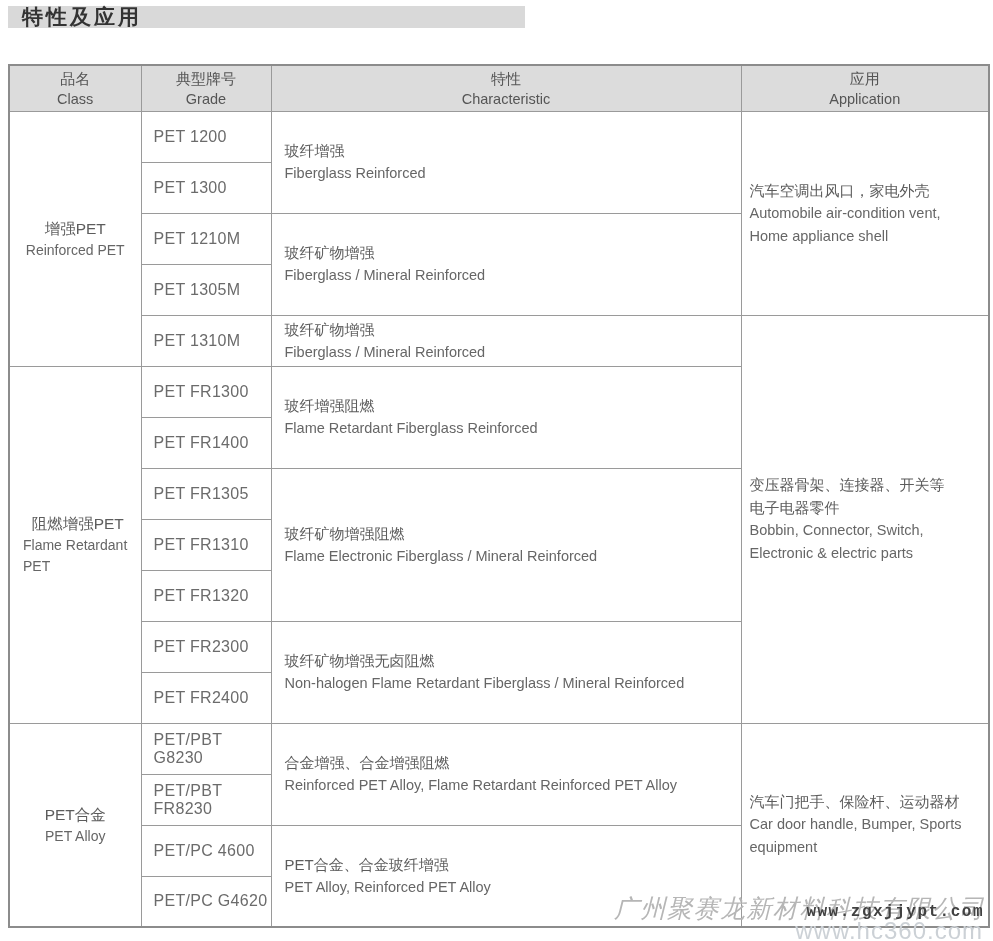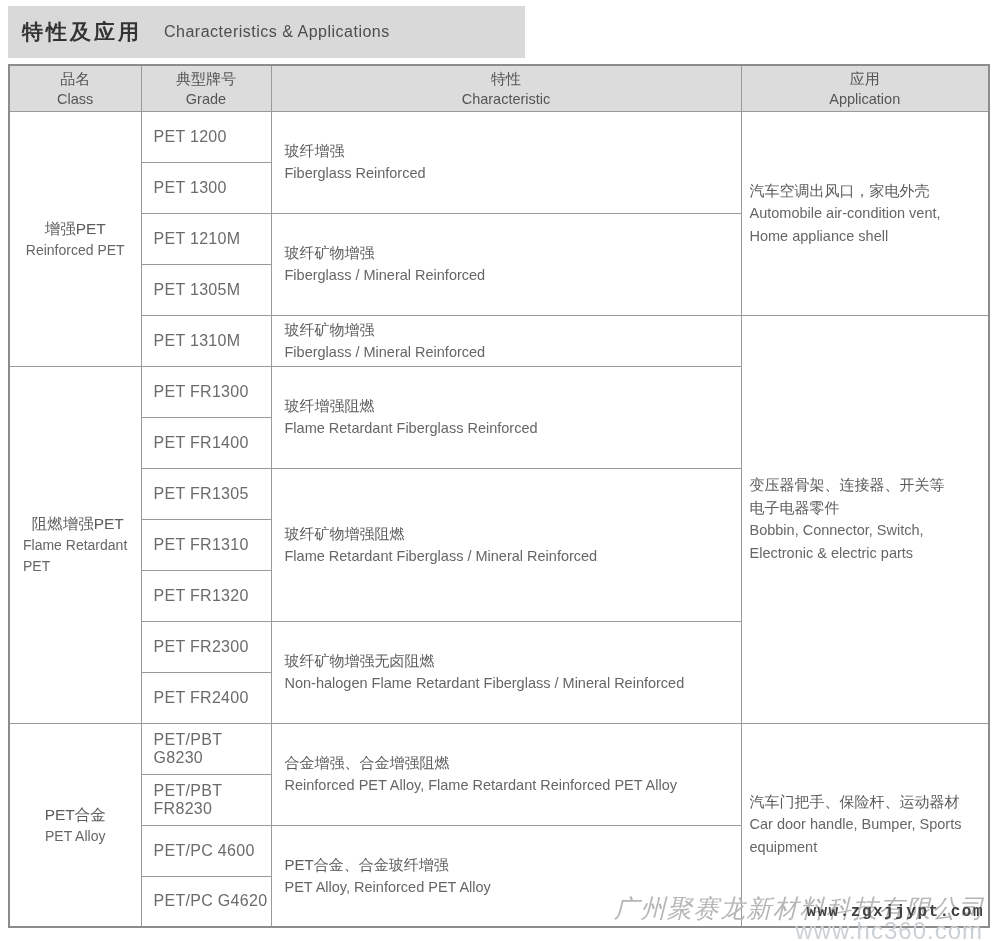--- a/index.html
+++ b/index.html
@@ -7,21 +7,21 @@
     background: #ffffff;
     width: 993px; height: 941px;
     overflow: hidden;
     font-family: "Liberation Sans", "DejaVu Sans", sans-serif;
   }
   .page { position: relative; width: 993px; height: 941px; background: #fff; }
 
   
   .title-bar {
     position: absolute; left: 8px; top: 6px;
-    width: 517px; height: 52px;
+    width: 517px; height: 22px;
     background: #d9d9d9;
     display: flex; align-items: center;
     padding-left: 14px; box-sizing: border-box;
   }
   .title-zh { font-size: 21px; font-weight: bold; color: #333333; letter-spacing: 3px; }
   .title-en { font-size: 16px; color: #4d4d4d; margin-left: 22px; letter-spacing: 0.5px; }
 
   
   table.spec-table {
     position: absolute; left: 8px; top: 64px;
@@ -80,21 +80,20 @@
     font-size: 24px; color: #ccd1d6; letter-spacing: 1px;
   }
 </style>
 </head>
 <body>
 
 <div class="page">
 
   <div class="title-bar">
     <span class="title-zh">特性及应用</span>
-    <span class="title-en">Characteristics &amp; Applications</span>
   </div>
 
   <table class="spec-table">
     <colgroup>
       <col style="width:132px">
         <col style="width:130px">
         <col style="width:470px">
         <col style="width:248px">
     </colgroup>
     <thead>
@@ -171,21 +170,21 @@
           <div class="en">Flame Retardant Fiberglass Reinforced</div>
         </td>
       </tr>
       <tr>
         <td class="cell-grade">PET FR1400</td>
       </tr>
       <tr>
         <td class="cell-grade">PET FR1305</td>
         <td class="cell-char" rowspan="3">
           <div class="zh">玻纤矿物增强阻燃</div>
-          <div class="en">Flame Retardant Fiberglass / Mineral Reinforced</div>
+          <div class="en">Flame Electronic Fiberglass / Mineral Reinforced</div>
         </td>
       </tr>
       <tr>
         <td class="cell-grade">PET FR1310</td>
       </tr>
       <tr>
         <td class="cell-grade">PET FR1320</td>
       </tr>
       <tr>
         <td class="cell-grade">PET FR2300</td>

